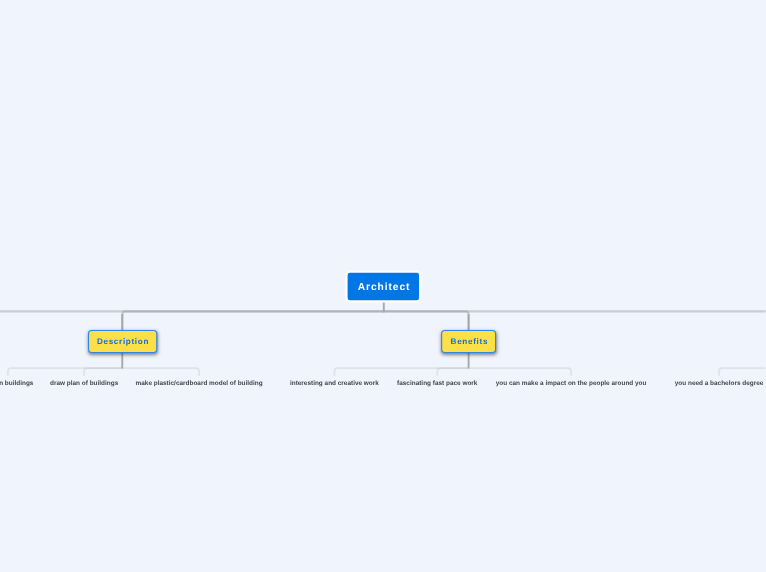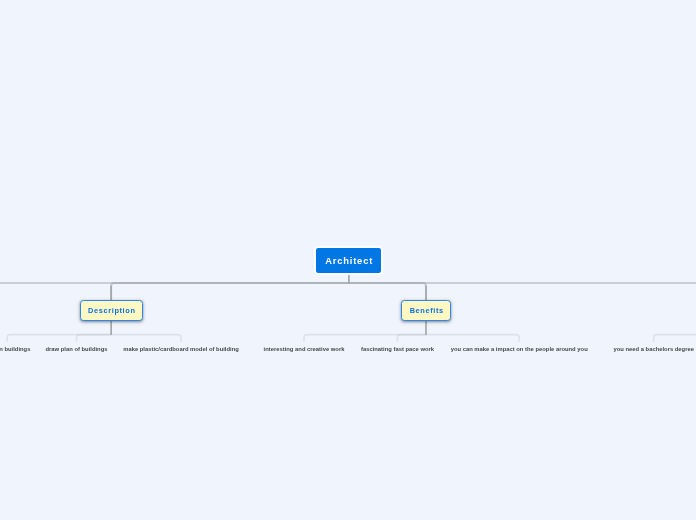--- a/index.html
+++ b/index.html
@@ -13,21 +13,21 @@
          pointer-events:none;}
 
   .node{position:absolute;box-sizing:border-box;display:flex;align-items:center;
         justify-content:center;white-space:nowrap;line-height:1;}
 
   
   .root{background:#0077e4;border:2.1px solid #ffffff;border-radius:4.2px;color:#ffffff;
         font-weight:bold;font-size:9.3px;letter-spacing:.85px;}
 
   
-  .lvl2{background:#fef9c3;border:1.75px solid #2d86e8;border-radius:3.4px;color:#0a70e6;
+  .lvl2{background:#fde047;border:1.75px solid #2d86e8;border-radius:3.4px;color:#0a70e6;
         font-weight:bold;font-size:7.4px;letter-spacing:.62px;
         box-shadow:0 1px 3.2px rgba(55,60,70,.62);}
 
   
   .node>span{margin-left:1.4px;}
   .root>span{margin-left:1.2px;position:relative;top:1.5px;}
   .leaf{position:absolute;white-space:nowrap;color:#43474f;font-size:5.85px;
         font-weight:bold;line-height:1;transform:translateX(-50%);}
 </style>
 </head>

